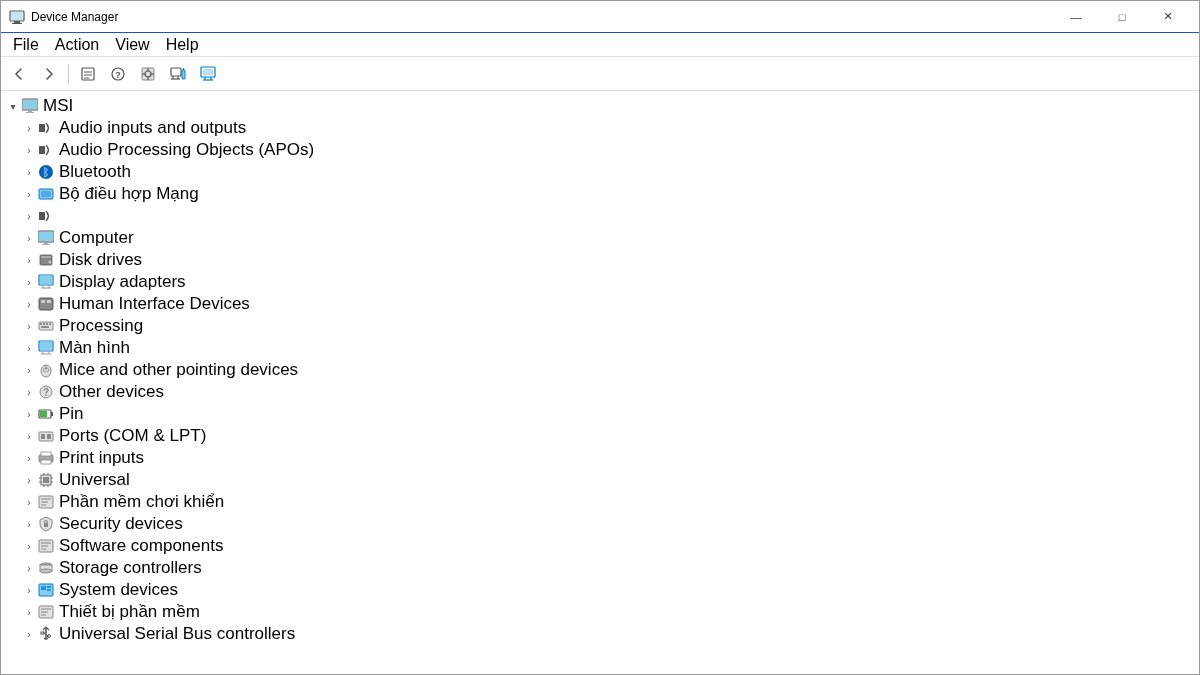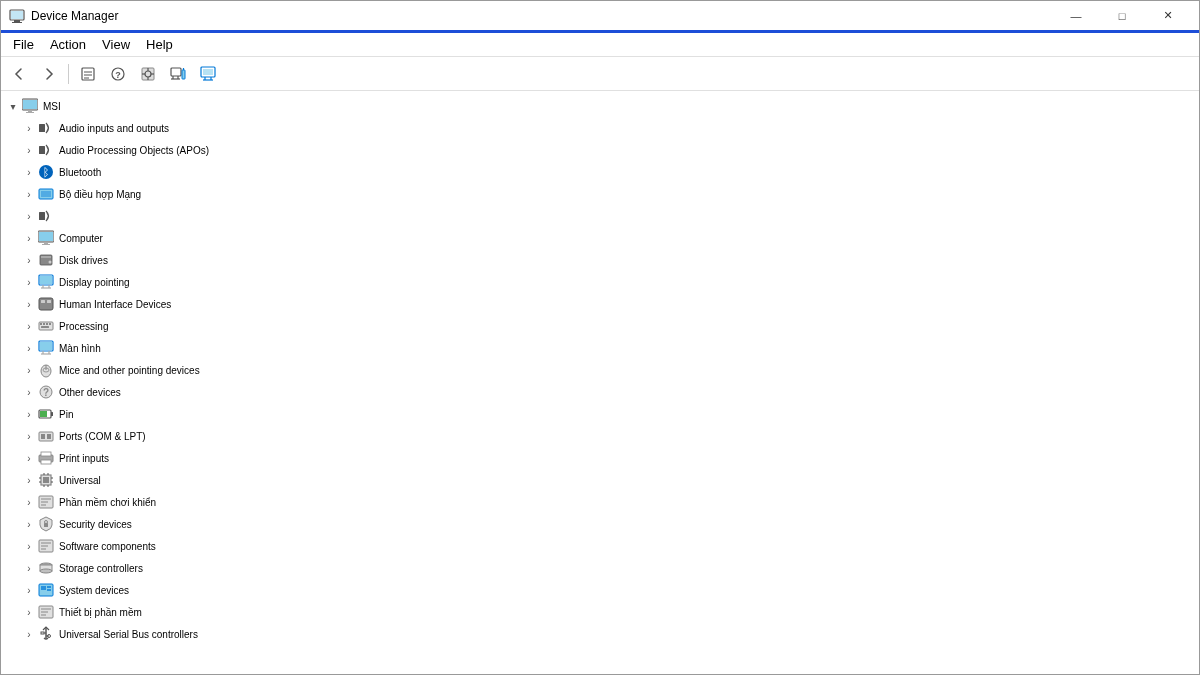--- a/index.html
+++ b/index.html
@@ -18,21 +18,21 @@
       border: 1px solid #999;
       display: flex;
       flex-direction: column;
     }
     .title-bar {
       background: #ffffff;
       height: 32px;
       display: flex;
       align-items: center;
       padding: 0 8px;
-      border-bottom: 3px solid #1d4ed8;
+      border-bottom: 1px solid #1d4ed8;
       user-select: none;
     }
     .title-bar-icon {
       width: 16px;
       height: 16px;
       margin-right: 6px;
       display: flex;
       align-items: center;
       justify-content: center;
     }
@@ -61,21 +61,21 @@
       height: 24px;
       display: flex;
       align-items: center;
       padding: 0 4px;
       background: #ffffff;
       border-bottom: 1px solid #e0e0e0;
     }
     .menu-item {
       padding: 2px 8px;
       cursor: pointer;
-      font-size: 13px;
+      font-size: 16px;
       color: #000;
     }
     .toolbar {
       height: 34px;
       display: flex;
       align-items: center;
       padding: 0 4px;
       background: #ffffff;
       border-bottom: 1px solid #e0e0e0;
       gap: 2px;
@@ -122,21 +122,21 @@
       width: 18px;
       height: 18px;
       margin-right: 4px;
       flex-shrink: 0;
       display: flex;
       align-items: center;
       justify-content: center;
       font-size: 14px;
     }
     .tree-item .label {
-      font-size: 10px;
+      font-size: 17px;
       color: #000;
     }
     .root-item {
       padding-left: 4px;
     }
     .child-item {
       padding-left: 20px;
     }
   </style>
 </head>
@@ -320,21 +320,21 @@
     <span class="arrow">›</span>
     <span class="node-icon">
             <svg width="16" height="16" viewBox="0 0 16 16">
       <rect x="1" y="1" width="14" height="10" rx="1" fill="none" stroke="#0078d7" stroke-width="1.2"></rect>
       <rect x="2" y="2" width="12" height="8" fill="#87ceeb"></rect>
       <line x1="5" y1="11" x2="5" y2="14" stroke="#aaa" stroke-width="1.2"></line>
       <line x1="11" y1="11" x2="11" y2="14" stroke="#aaa" stroke-width="1.2"></line>
       <line x1="3" y1="14" x2="13" y2="14" stroke="#aaa" stroke-width="1.2"></line>
     </svg>
           </span>
-    <span class="label">Display pointing</span>
+    <span class="label">Display adapters</span>
   </div>
         <div class="tree-item child-item">
     <span class="arrow">›</span>
     <span class="node-icon">
             <svg width="16" height="16" viewBox="0 0 16 16">
       <rect x="1" y="2" width="14" height="12" rx="2" fill="#888" stroke="#555" stroke-width="1"></rect>
       <rect x="3" y="4" width="4" height="3" rx="0.5" fill="#ccc"></rect>
       <rect x="9" y="4" width="4" height="3" rx="0.5" fill="#ccc"></rect>
     </svg>
           </span>

